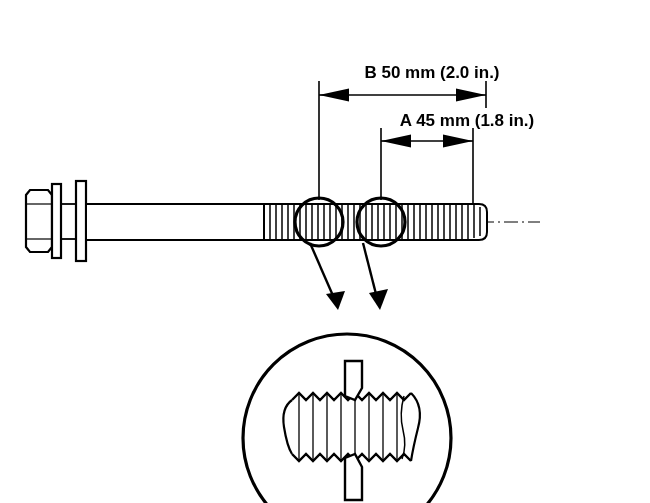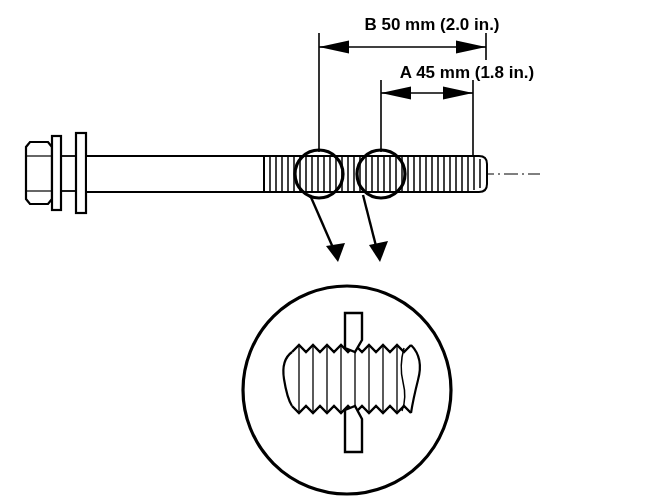--- a/index.html
+++ b/index.html
@@ -11,20 +11,21 @@
     width: 650px;
     height: 503px;
     overflow: hidden;
     font-family: "Liberation Sans", sans-serif;
   }
   #diagram-root {
     position: relative;
     width: 650px;
     height: 436px;
     background: #ffffff;
+    margin-top: 48px;
   }
   svg.drawing {
     display: block;
     width: 650px;
     height: 503px;
   }
   .dim-label {
     font-family: "Liberation Sans", sans-serif;
     font-weight: bold;
     font-size: 17px;

